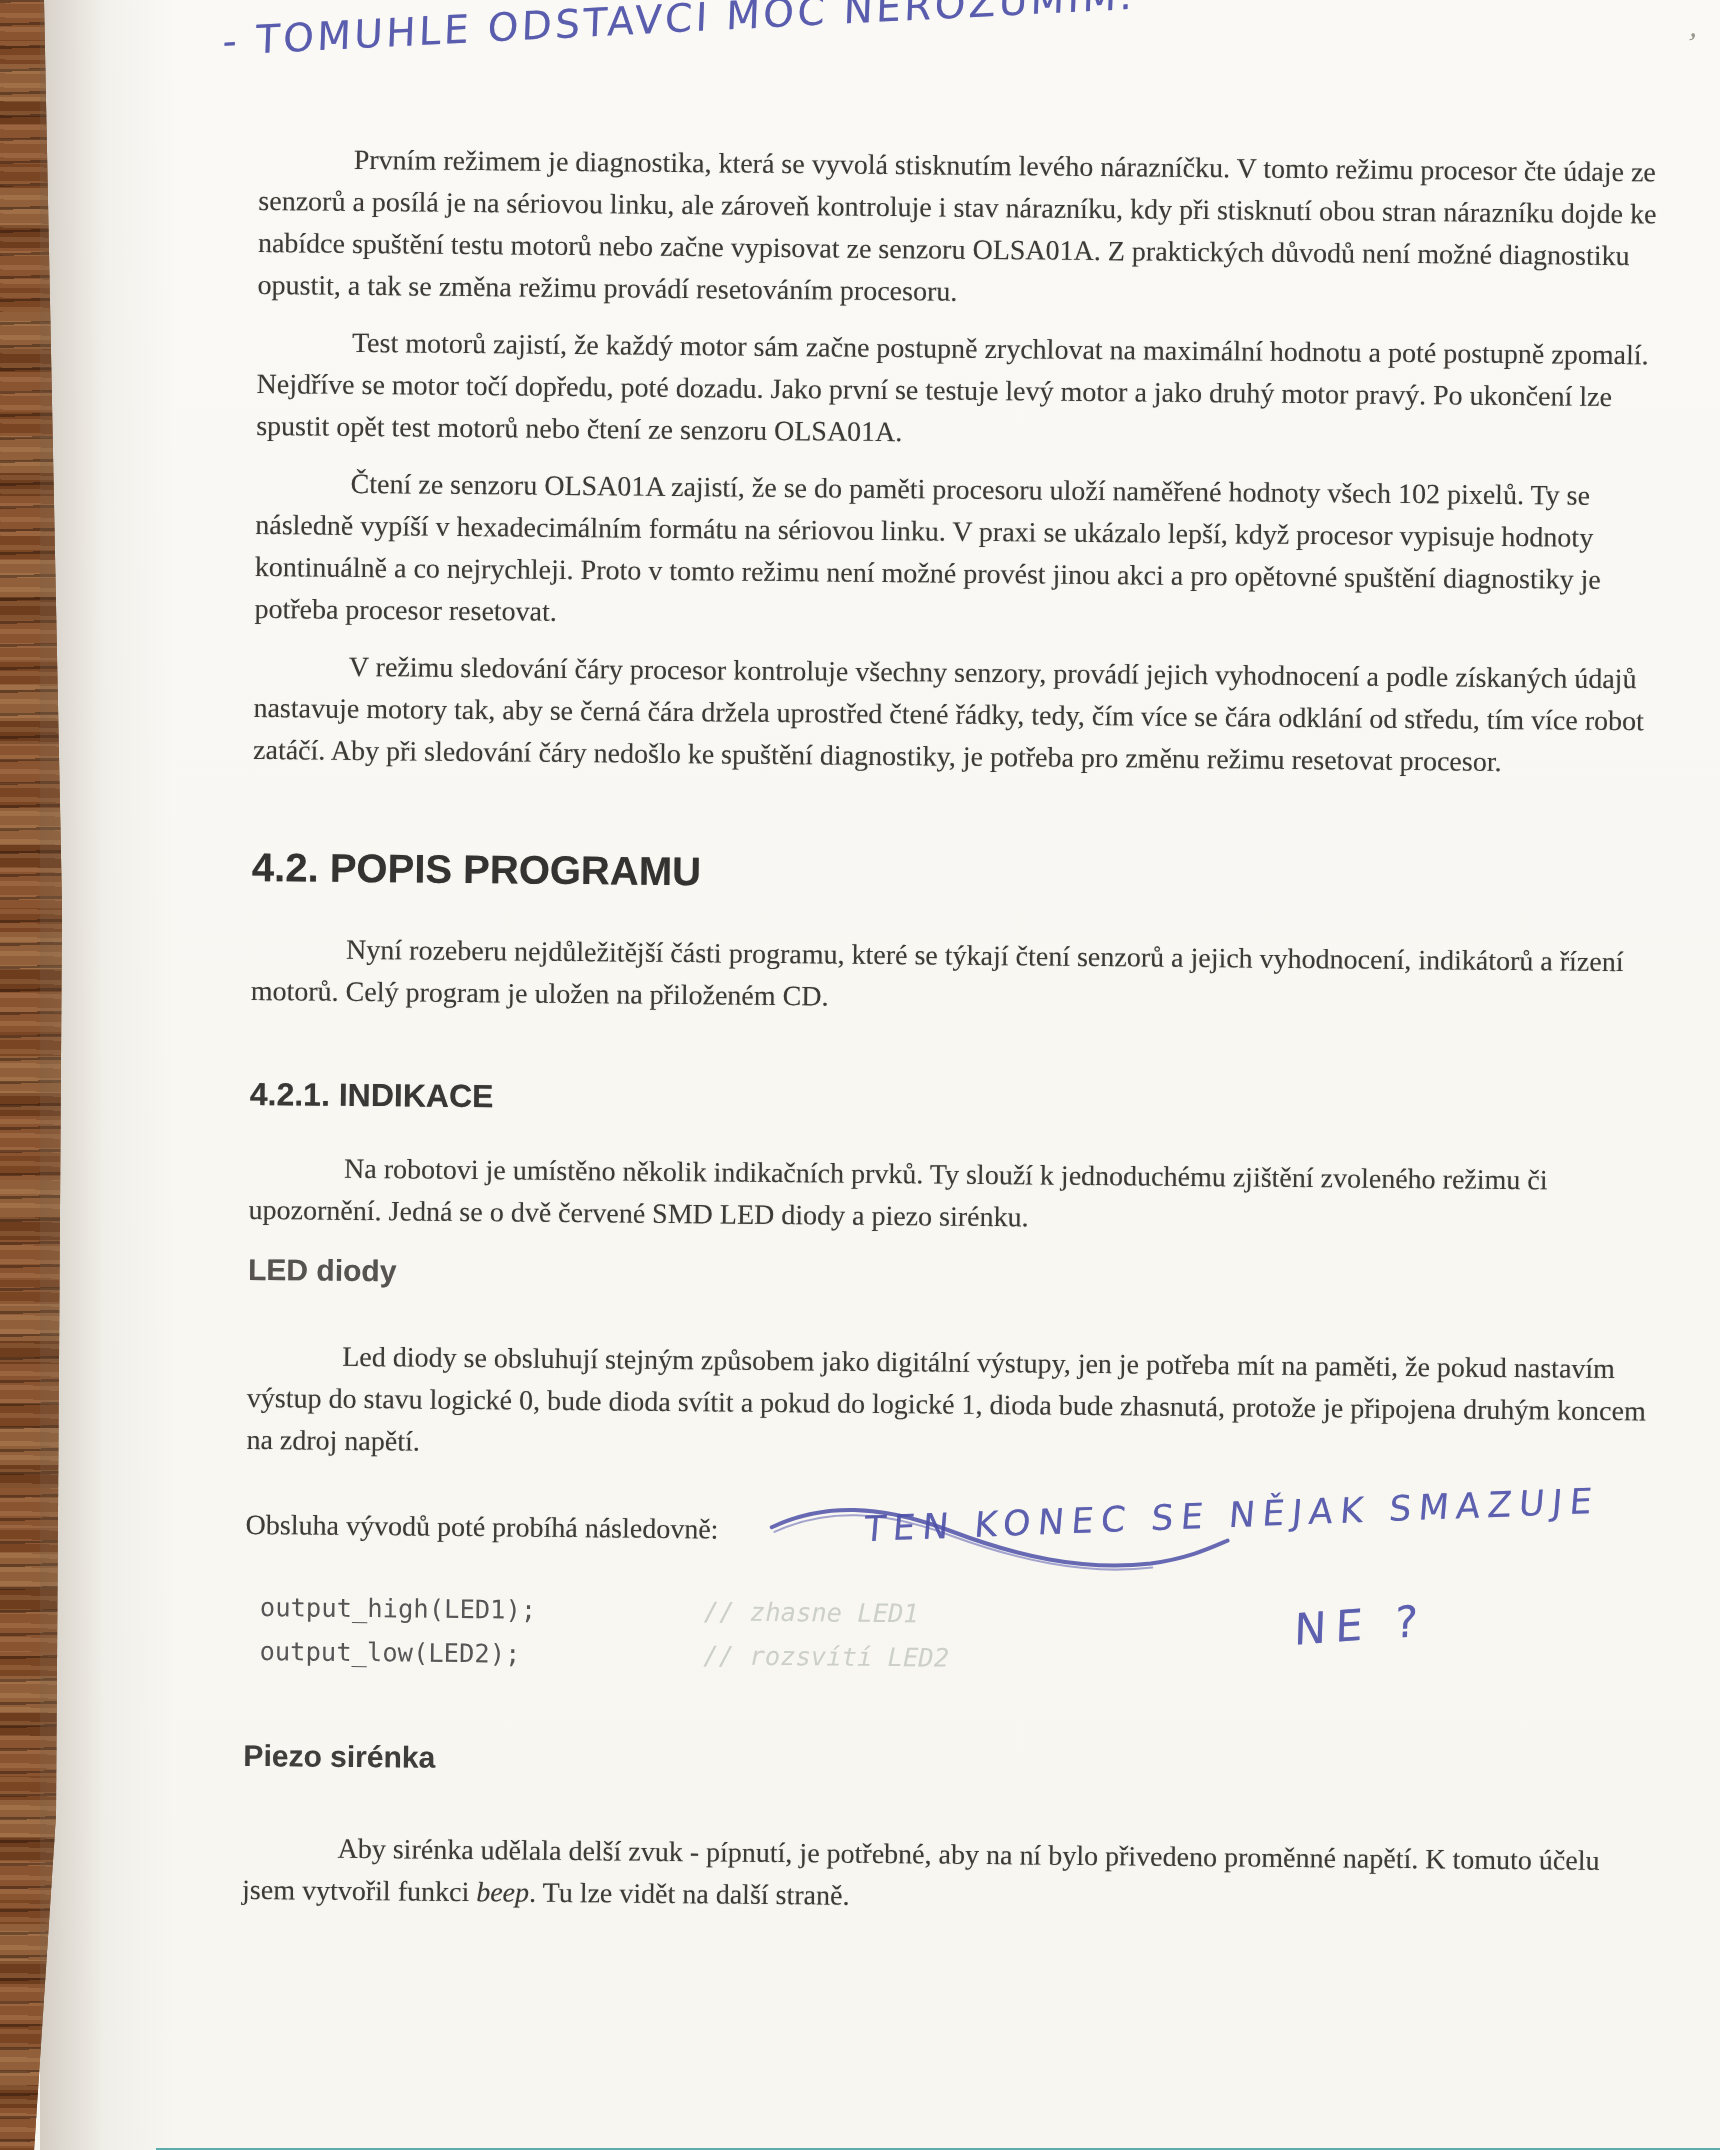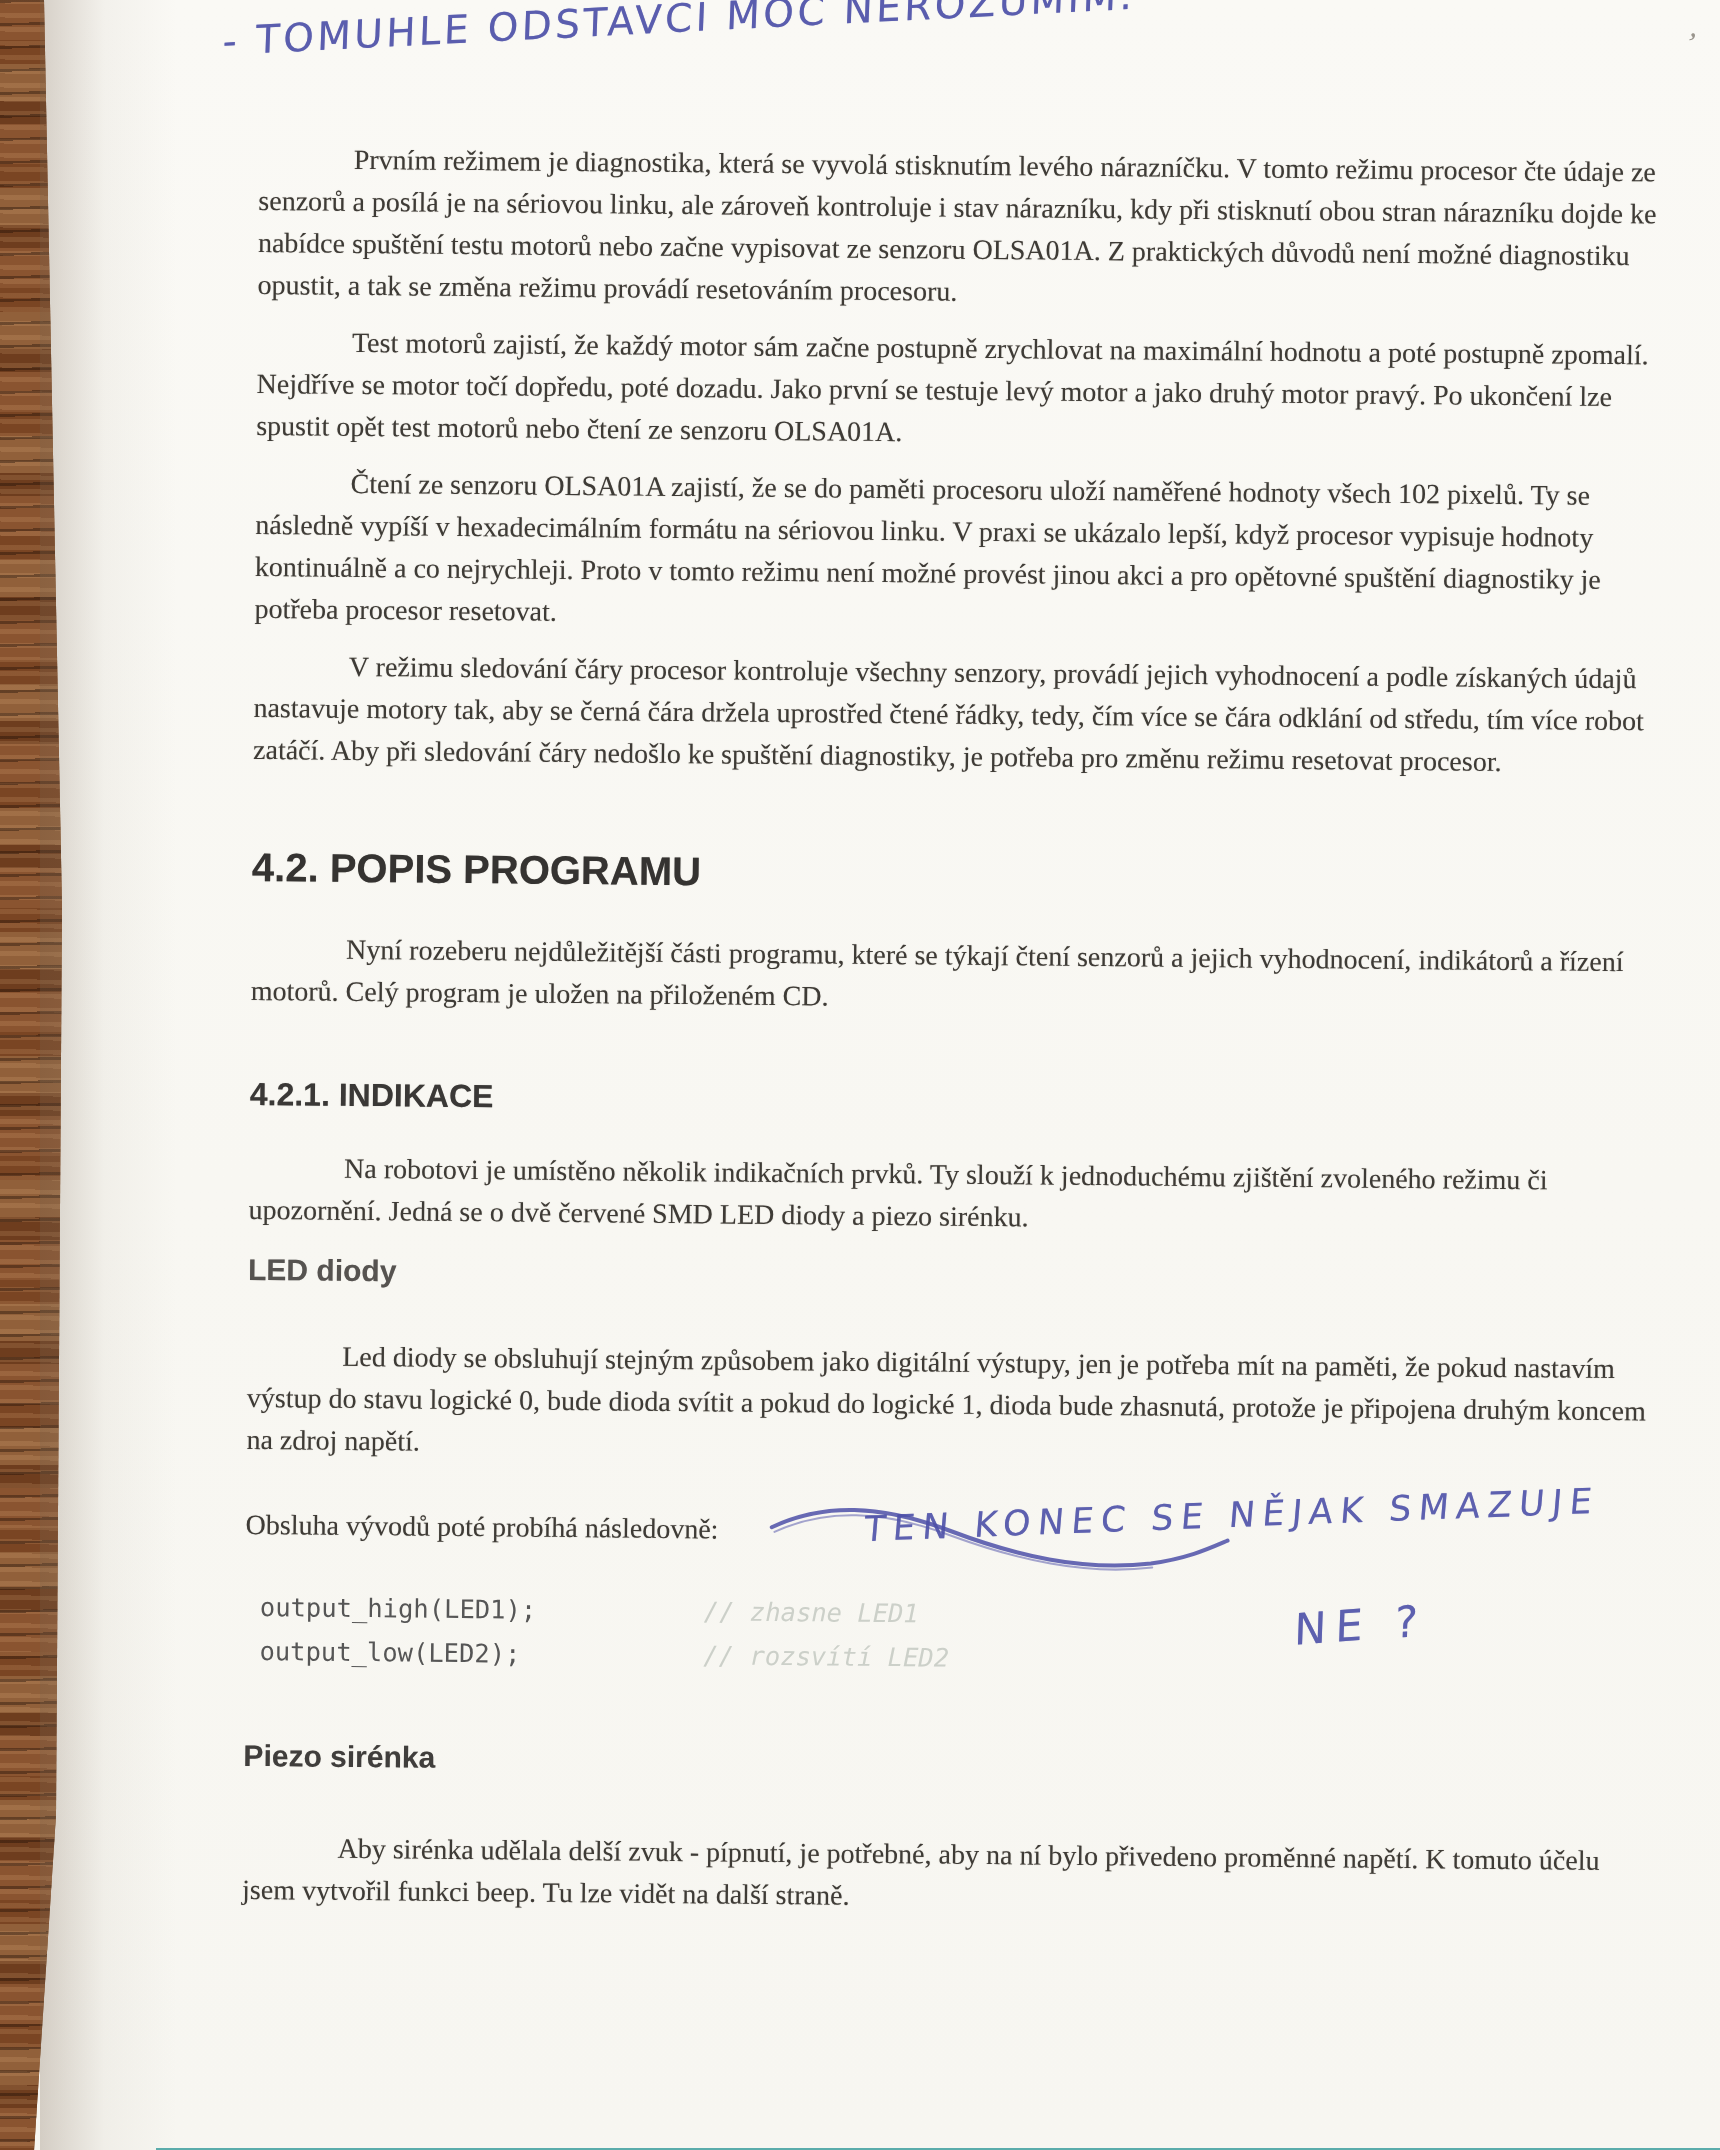--- a/index.html
+++ b/index.html
@@ -32,21 +32,21 @@
   .bold-label{font-family:"Liberation Sans", sans-serif;font-weight:bold;
          font-size:30px;color:#565350;margin:17.5px 0 0 0;
          text-shadow:0 0 0.7px rgba(90,85,80,.4);}
   .bold-label.dark{color:#403e3c;margin-top:62px;}
   .code-block{margin:39px 0 0 15px;font-family:"DejaVu Sans Mono", monospace;
          font-size:25.5px;line-height:44px;color:#565656;text-shadow:none;}
   .code-line{display:flex;}
   .code-part{width:444px;flex:0 0 444px;}
   .code-comment{font-style:italic;color:#ccCfc8;color:#ccd0c9;}
   .piezo-para{margin-top:50px;}
-  .em{}
+  .em{font-style:italic;}
   
   .ink{position:absolute;color:#4d50a8;font-family:"DejaVu Sans", sans-serif;
        text-shadow:0 0 0.7px rgba(77,80,168,.55);white-space:nowrap;}
   .ink-top{left:222px;top:19px;font-size:39px;letter-spacing:3.4px;
        transform:rotate(-2.9deg) skewX(-5deg);transform-origin:0 100%;opacity:.92;}
   .ink-side1{left:864px;top:1495px;font-size:35px;letter-spacing:7.4px;
        transform:rotate(-2.2deg) skewX(-7deg);opacity:.9;}
   .ink-side2{left:1294px;top:1600px;font-size:43px;letter-spacing:9.4px;
        transform:rotate(-4deg) skewX(-6deg);opacity:.9;}
   .stray{position:absolute;left:1686px;top:25.5px;color:#9a958d;font-size:30px;

